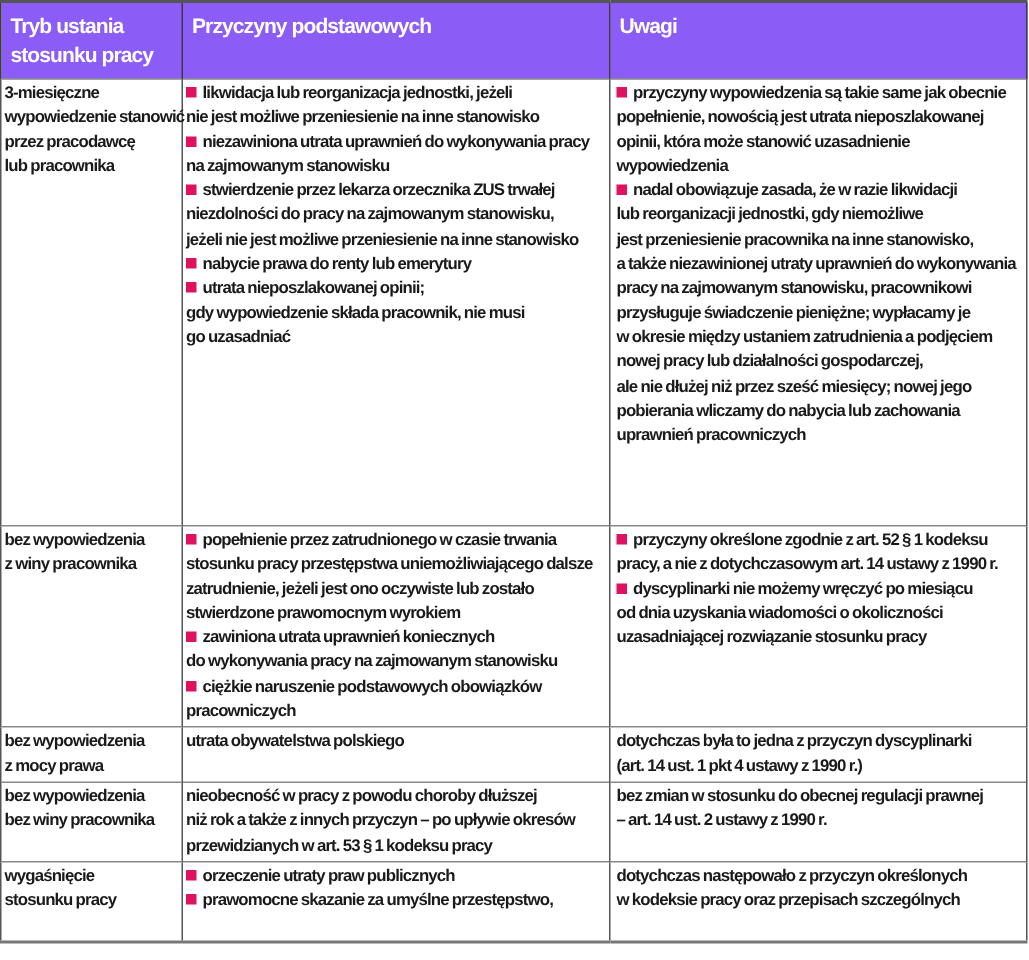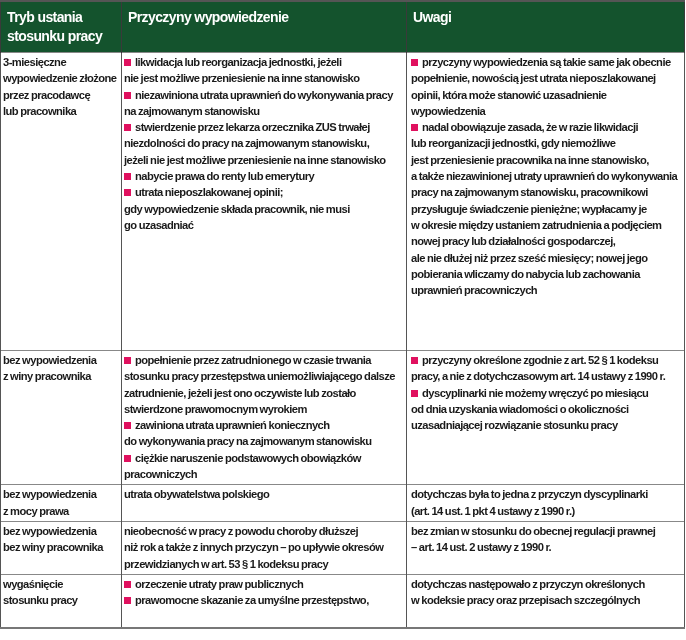--- a/index.html
+++ b/index.html
@@ -10,21 +10,21 @@
     border-collapse: collapse;
     font-family: "Liberation Sans", sans-serif;
     font-stretch: condensed;
     color: #1a1a1a;
     table-layout: fixed;
   }
   .tbl col.c1 { width: 121px; }
   .tbl col.c2 { width: 285px; }
   .tbl col.c3 { width: 278px; }
   .tbl th {
-    background: #14532d;
+    background: #8b5cf6;
     color: #ffffff;
     font-weight: bold;
     text-align: left;
     vertical-align: top;
     font-size: 14px;
     line-height: 19px;
     padding: 6px 4px 4px 6px;
     height: 40px;
     border-left: 1px solid #3a3a3a;
     border-right: 1px solid #3a3a3a;
@@ -64,32 +64,32 @@
       <col class="c2">
       <col class="c3">
     </colgroup>
   <thead>
     <tr>
       <th>
         <span class="line">Tryb ustania</span>
         <span class="line">stosunku pracy</span>
       </th>
       <th>
-        <span class="line">Przyczyny wypowiedzenie</span>
+        <span class="line">Przyczyny podstawowych</span>
       </th>
       <th>
         <span class="line">Uwagi</span>
       </th>
     </tr>
   </thead>
   <tbody id="tbody">
       <tr style="height: 298px;">
         <td class="c1">
           <span class="line">3-miesięczne</span>
-          <span class="line">wypowiedzenie złożone</span>
+          <span class="line">wypowiedzenie stanowić</span>
           <span class="line">przez pracodawcę</span>
           <span class="line">lub pracownika</span>
         </td>
         <td class="c2">
           <span class="line"><span class="bullet" style="background: rgb(224, 17, 95);"></span><span>likwidacja lub reorganizacja jednostki, jeżeli</span></span>
           <span class="line"><span>nie jest możliwe przeniesienie na inne stanowisko</span></span>
           <span class="line"><span class="bullet" style="background: rgb(224, 17, 95);"></span><span>niezawiniona utrata uprawnień do wykonywania pracy</span></span>
           <span class="line"><span>na zajmowanym stanowisku</span></span>
           <span class="line"><span class="bullet" style="background: rgb(224, 17, 95);"></span><span>stwierdzenie przez lekarza orzecznika ZUS trwałej</span></span>
           <span class="line"><span>niezdolności do pracy na zajmowanym stanowisku,</span></span>

